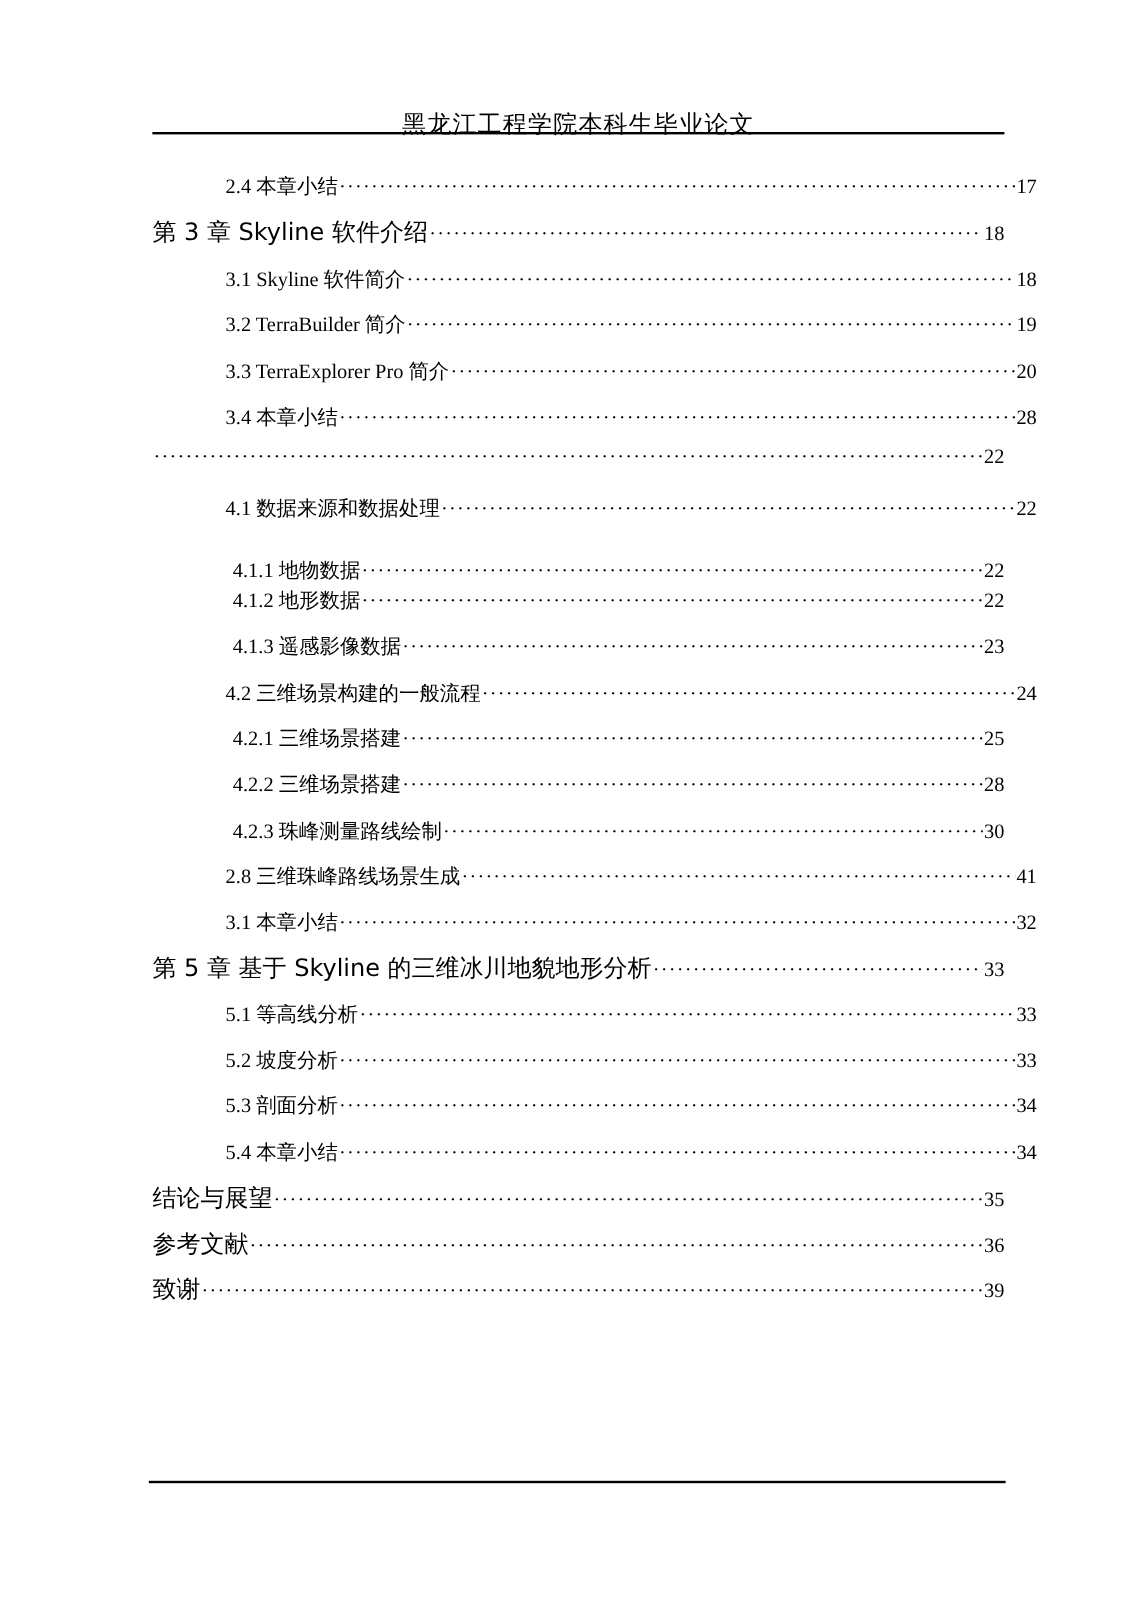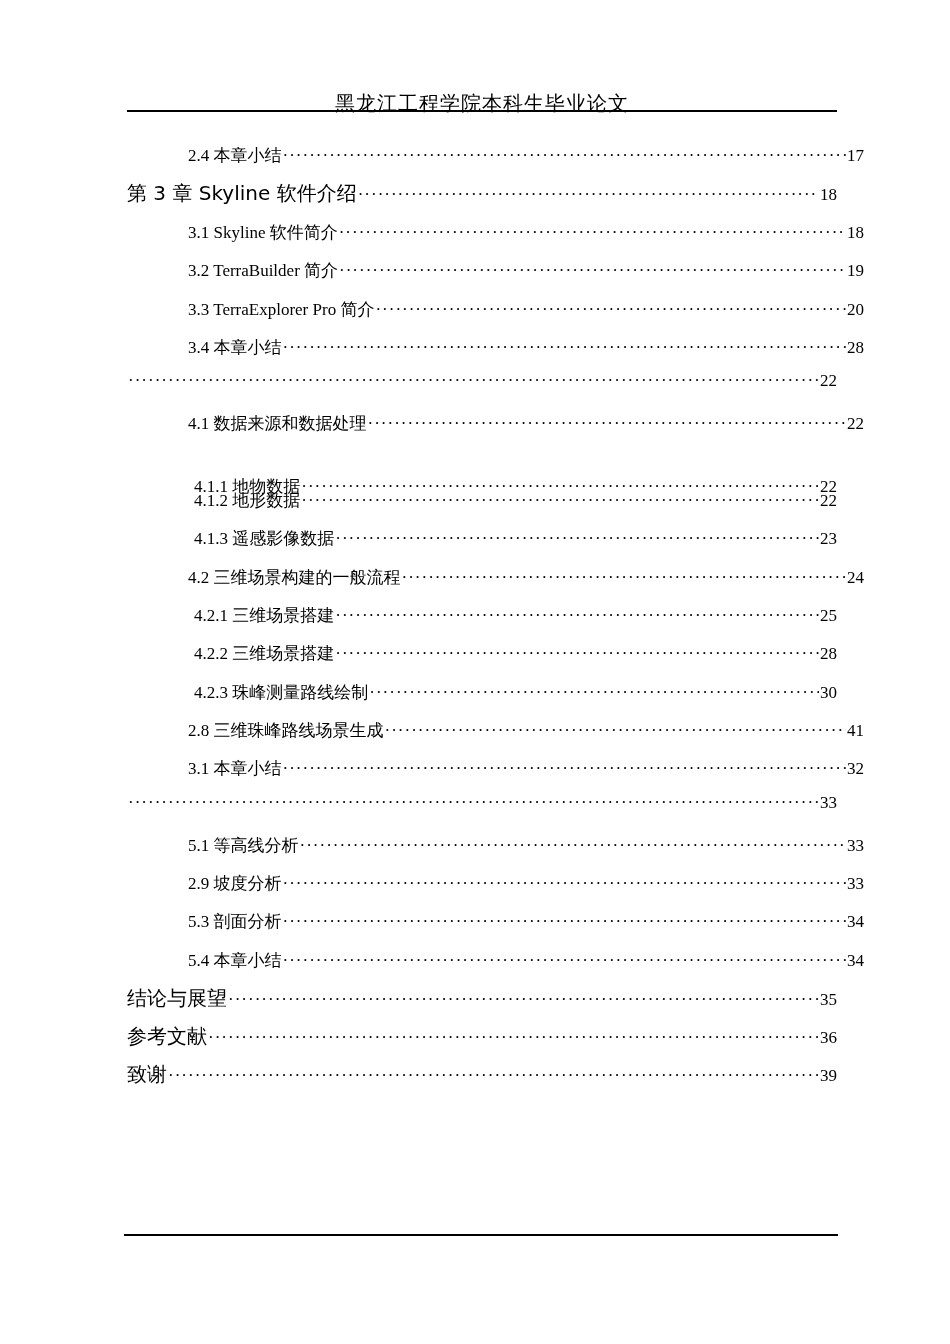--- a/index.html
+++ b/index.html
@@ -62,21 +62,21 @@
   </div>
   <div class="entry lvl0" style="top:371px">
       <span class="leader"></span>
       <span class="page">22</span>
   </div>
   <div class="entry lvl1" style="top:412px">
     <span class="title">4.1 数据来源和数据处理</span>
       <span class="leader"></span>
       <span class="page">22</span>
   </div>
-  <div class="entry lvl2" style="top:475px">
+  <div class="entry lvl2" style="top:464px">
     <span class="title">4.1.1 地物数据</span>
       <span class="leader"></span>
       <span class="page">22</span>
   </div>
   <div class="entry lvl2" style="top:489px">
     <span class="title">4.1.2 地形数据</span>
       <span class="leader"></span>
       <span class="page">22</span>
   </div>
   <div class="entry lvl2" style="top:527px">
@@ -108,30 +108,31 @@
     <span class="title">2.8 三维珠峰路线场景生成</span>
       <span class="leader"></span>
       <span class="page">41</span>
   </div>
   <div class="entry lvl1" style="top:757px">
     <span class="title">3.1 本章小结</span>
       <span class="leader"></span>
       <span class="page">32</span>
   </div>
   <div class="entry lvl0" style="top:793px">
+    <span class="title">第 5 章  基于 Skyline 的三维冰川地貌地形分析</span>
       <span class="leader"></span>
       <span class="page">33</span>
   </div>
   <div class="entry lvl1" style="top:834px">
     <span class="title">5.1 等高线分析</span>
       <span class="leader"></span>
       <span class="page">33</span>
   </div>
   <div class="entry lvl1" style="top:872px">
-    <span class="title">2.9 坡度分析</span>
+    <span class="title">5.2 坡度分析</span>
       <span class="leader"></span>
       <span class="page">33</span>
   </div>
   <div class="entry lvl1" style="top:910px">
     <span class="title">5.3 剖面分析</span>
       <span class="leader"></span>
       <span class="page">34</span>
   </div>
   <div class="entry lvl1" style="top:949px">
     <span class="title">5.4 本章小结</span>

